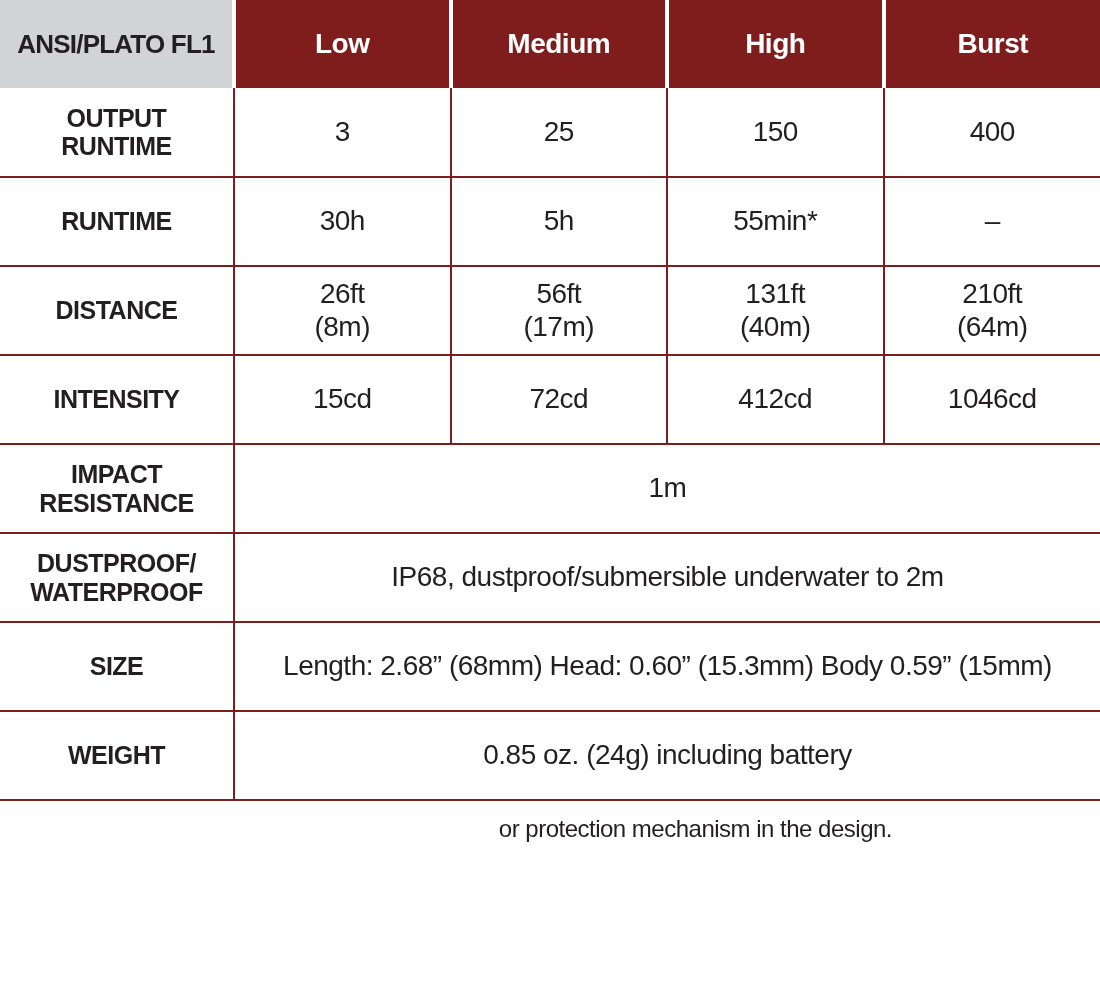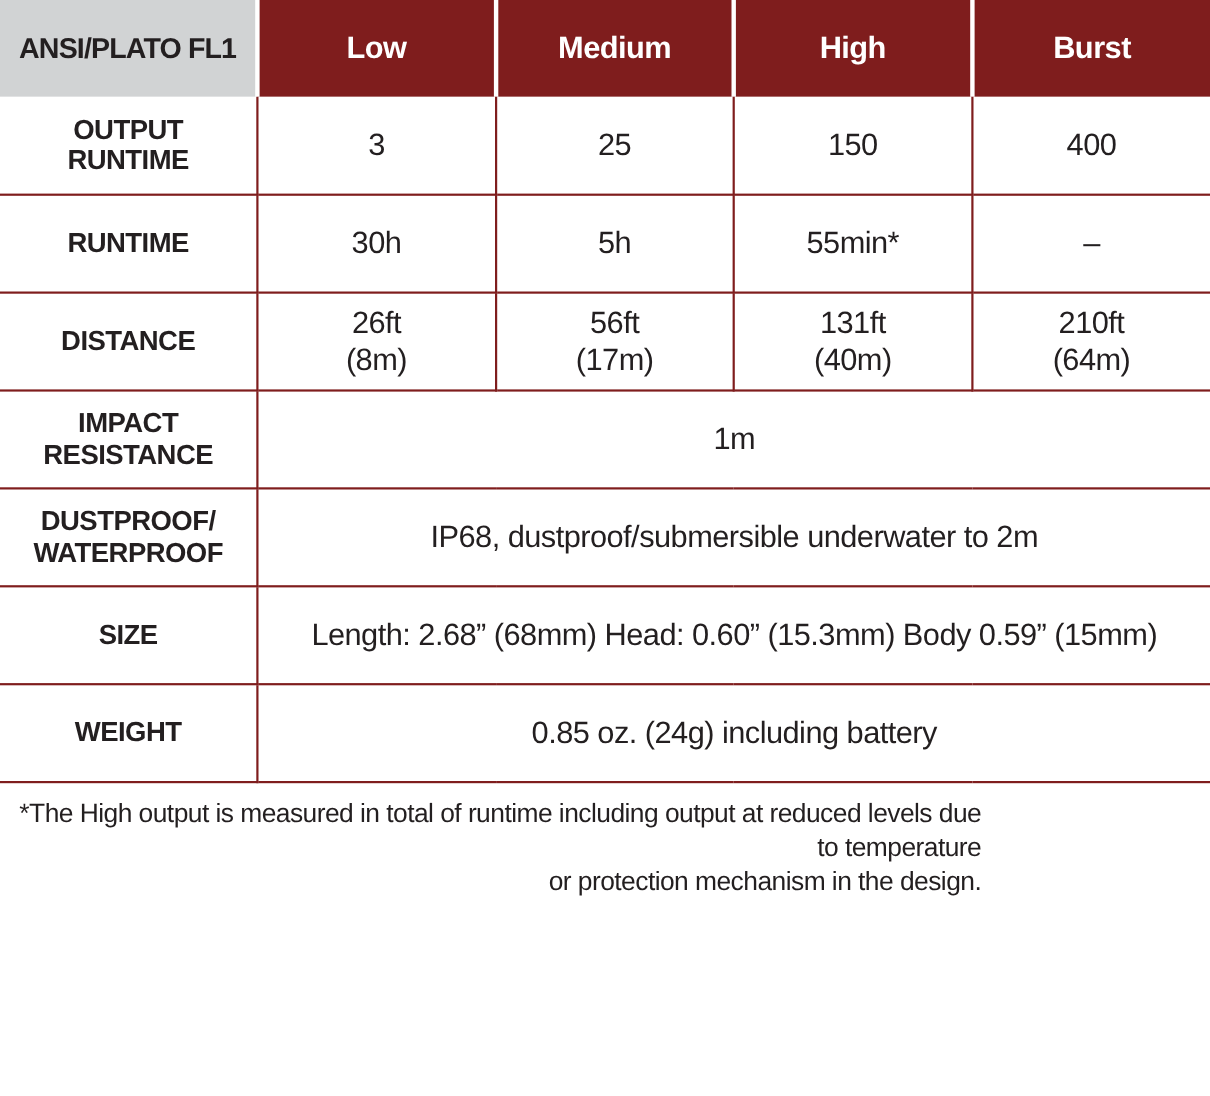--- a/index.html
+++ b/index.html
@@ -167,20 +167,42 @@
             <span class="ln">131ft</span>
             <span class="ln">(40m)</span>
           </td>
         <td class="val">
             <span class="ln">210ft</span>
             <span class="ln">(64m)</span>
           </td>
       </tr>
       <tr>
         <th class="rowlabel">
+          <span class="ln">INTENSITY</span>
+          <span class="ln"></span>
+        </th>
+        <td class="val">
+            <span class="ln">15cd</span>
+            <span class="ln"></span>
+          </td>
+        <td class="val">
+            <span class="ln">72cd</span>
+            <span class="ln"></span>
+          </td>
+        <td class="val">
+            <span class="ln">412cd</span>
+            <span class="ln"></span>
+          </td>
+        <td class="val">
+            <span class="ln">1046cd</span>
+            <span class="ln"></span>
+          </td>
+      </tr>
+      <tr>
+        <th class="rowlabel">
           <span class="ln">IMPACT</span>
           <span class="ln">RESISTANCE</span>
         </th>
         <td class="merged" colspan="4">1m</td>
       </tr>
       <tr>
         <th class="rowlabel">
           <span class="ln">DUSTPROOF/</span>
           <span class="ln">WATERPROOF</span>
         </th>
@@ -197,16 +219,15 @@
         <th class="rowlabel">
           <span class="ln">WEIGHT</span>
           <span class="ln"></span>
         </th>
         <td class="merged" colspan="4">0.85 oz. (24g) including battery</td>
       </tr>
     </tbody>
   </table>
 
   <div class="footnote">
-    <span class="fline">*The High output is measured in total of runtime including output at reduced levels due to temperature</span>
     <span class="fline">or protection mechanism in the design.</span>
   </div>
 </div>
 
 </body></html>

